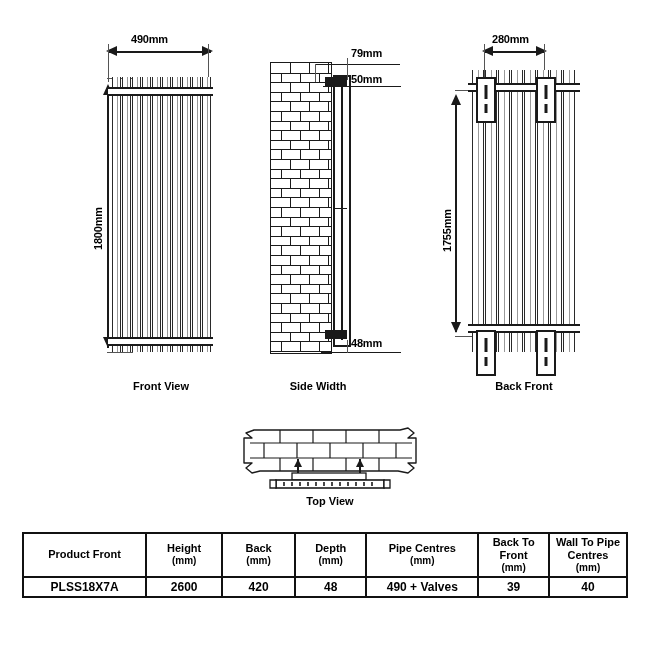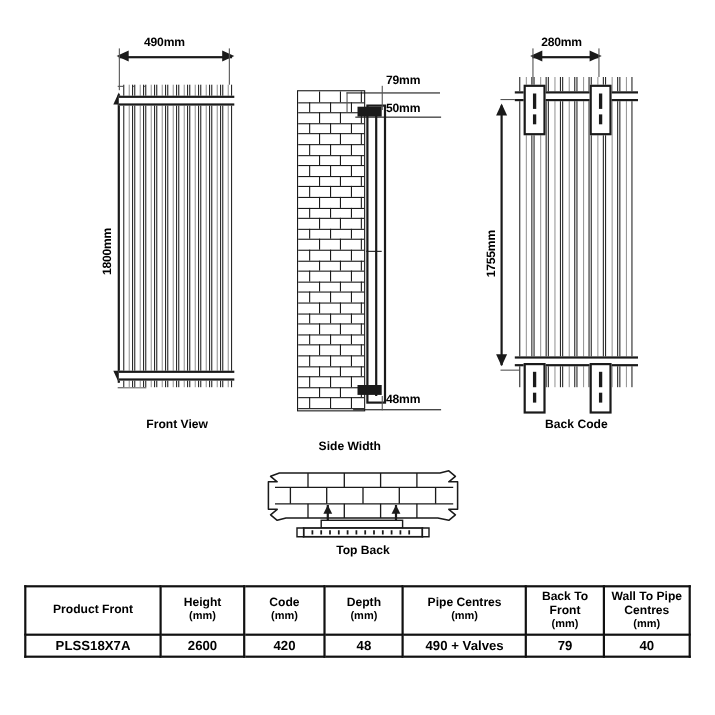--- a/index.html
+++ b/index.html
@@ -122,21 +122,21 @@
           <i class="core"></i>
         </div>
 
       <div class="rail" style="left:-4px;top:10px;width:105px;height:5px;"></div>
       <div class="rail" style="left:-4px;top:260px;width:105px;height:5px;"></div>
     </div>
 
     <div class="viewlabel" style="left:112px;top:381px;width:98px;">Front View</div>
   </div>
 
-  <div class="abs" style="left:255px;top:0;width:160px;height:400px;margin-top:20px;">
+  <div class="abs" style="left:255px;top:0;width:160px;height:400px;">
 
     <div class="brickwall" style="left:15px;top:62px;width:60px;height:290px;">
       <div id="sideBricks">
           <div class="brickrow" style="top:0.0px;height:9.6px;"></div>
           <div class="brickjoint" style="left:19.0px;top:0.0px;height:9.6px;"></div>
           <div class="brickjoint" style="left:38.0px;top:0.0px;height:9.6px;"></div>
           <div class="brickjoint" style="left:57.0px;top:0.0px;height:9.6px;"></div>
           <div class="brickrow" style="top:9.6px;height:9.6px;"></div>
           <div class="brickjoint" style="left:9.5px;top:9.6px;height:9.6px;"></div>
           <div class="brickjoint" style="left:28.5px;top:9.6px;height:9.6px;"></div>
@@ -336,21 +336,21 @@
     </div>
     <div class="bracket" style="left:56px;top:330px;width:16px;height:42px;">
       <i class="slot" style="top:6px;height:14px;"></i>
       <i class="slot" style="top:25px;height:9px;"></i>
     </div>
     <div class="bracket" style="left:116px;top:330px;width:16px;height:42px;">
       <i class="slot" style="top:6px;height:14px;"></i>
       <i class="slot" style="top:25px;height:9px;"></i>
     </div>
 
-    <div class="viewlabel" style="left:52px;top:381px;width:104px;">Back Code</div>
+    <div class="viewlabel" style="left:52px;top:381px;width:104px;">Back Front</div>
   </div>
 
   <div class="abs" style="left:240px;top:425px;width:190px;height:90px;">
     <svg width="190" height="70" viewBox="0 0 190 70">
 
       <path d="M14,5 L160,5 L168,3 L174,8 L168,13 L176,13 L176,38 L168,38 L174,43 L168,48 L158,46 L20,46 L12,48 L6,43 L12,38 L4,38 L4,13 L12,13 L6,8 Z" fill="#ffffff" stroke="#1a1a1a" stroke-width="1.4" stroke-linejoin="round"></path>
 
       <line x1="10" y1="18" x2="172" y2="18" stroke="#1a1a1a" stroke-width="1.2"></line>
       <line x1="10" y1="33" x2="172" y2="33" stroke="#1a1a1a" stroke-width="1.2"></line>
 
@@ -388,35 +388,35 @@
       <line x1="100" y1="57" x2="100" y2="61" stroke="#1a1a1a" stroke-width="1.6"></line>
       <line x1="108" y1="57" x2="108" y2="61" stroke="#1a1a1a" stroke-width="1.6"></line>
       <line x1="116" y1="57" x2="116" y2="61" stroke="#1a1a1a" stroke-width="1.6"></line>
       <line x1="124" y1="57" x2="124" y2="61" stroke="#1a1a1a" stroke-width="1.6"></line>
       <line x1="132" y1="57" x2="132" y2="61" stroke="#1a1a1a" stroke-width="1.6"></line>
 
       <polygon points="30,55 36,55 36,63 30,63" fill="#ffffff" stroke="#1a1a1a" stroke-width="1.3"></polygon>
       <polygon points="144,55 150,55 150,63 144,63" fill="#ffffff" stroke="#1a1a1a" stroke-width="1.3"></polygon>
     </svg>
 
-    <div class="viewlabel" style="left:45px;top:71px;width:90px;">Top Back</div>
+    <div class="viewlabel" style="left:45px;top:71px;width:90px;">Top View</div>
   </div>
 
   <table class="spectable" style="left:22px;top:532px;width:606px;">
     <thead>
       <tr>
         <th style="width:125px;">
           <span>Product Front</span>
         </th>
         <th style="width:75px;">
           <span>Height</span>
           <span class="unit">(mm)</span>
         </th>
         <th style="width:73px;">
-          <span>Code</span>
+          <span>Back</span>
           <span class="unit">(mm)</span>
         </th>
         <th style="width:70px;">
           <span>Depth</span>
           <span class="unit">(mm)</span>
         </th>
         <th style="width:117px;">
           <span>Pipe Centres</span>
           <span class="unit">(mm)</span>
         </th>
@@ -430,19 +430,19 @@
         </th>
       </tr>
     </thead>
     <tbody>
       <tr>
         <td>PLSS18X7A</td>
         <td>2600</td>
         <td>420</td>
         <td>48</td>
         <td>490 + Valves</td>
-        <td>79</td>
+        <td>39</td>
         <td>40</td>
       </tr>
     </tbody>
   </table>
 
 </div>
 
 </body></html>

